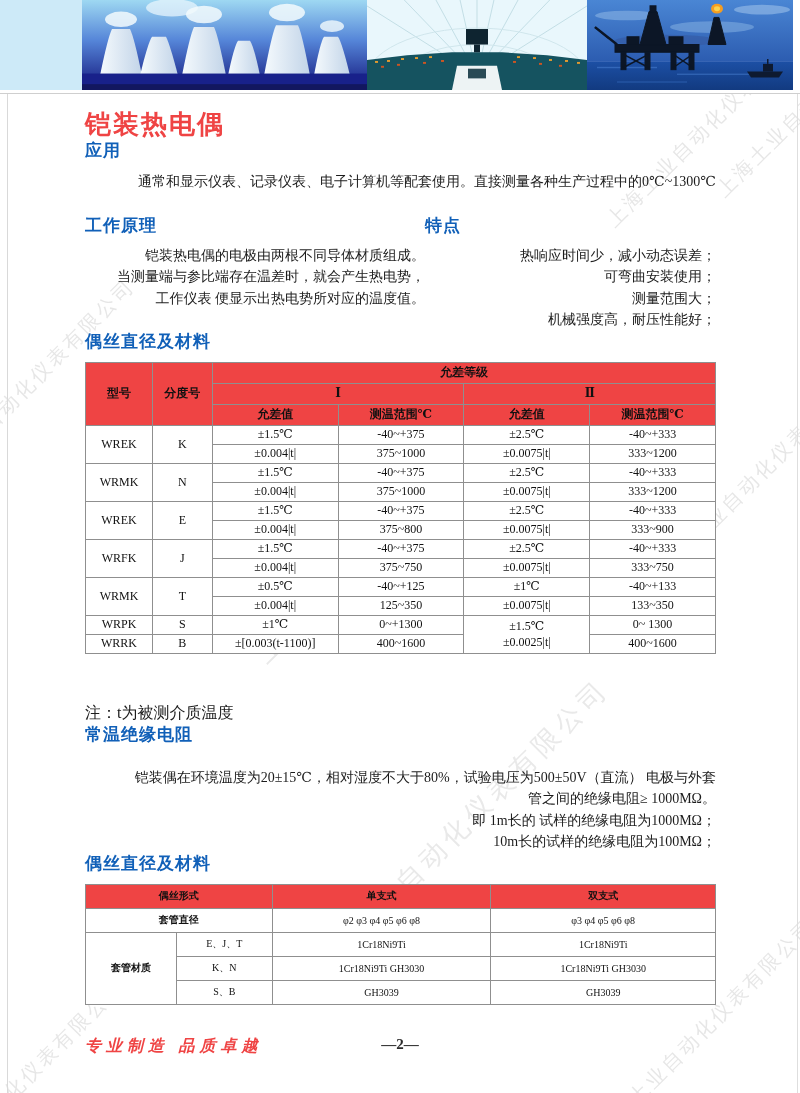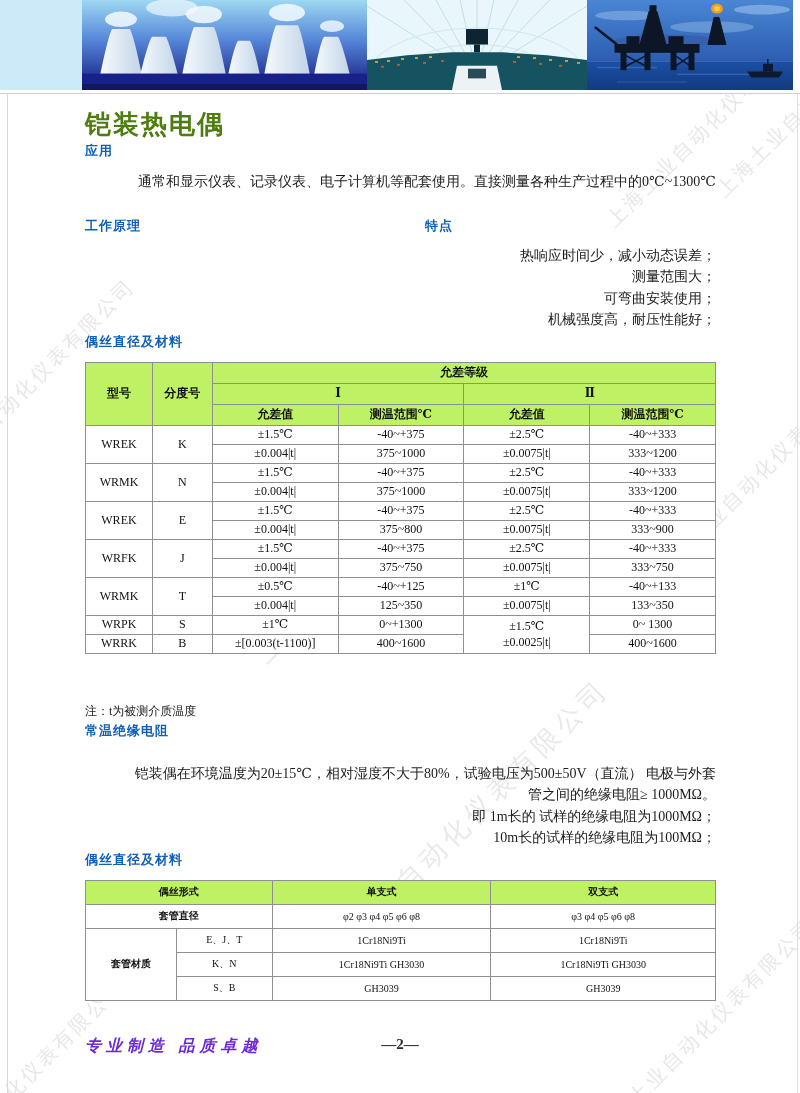--- a/index.html
+++ b/index.html
@@ -14,50 +14,50 @@
   .edge-left{position:absolute;left:7px;top:94px;width:1px;height:999px;background:#d9d9d9;}
   .edge-right{position:absolute;left:797px;top:94px;width:1px;height:999px;background:#dedede;}
   
   .wm{position:absolute;color:#c6c6c6;opacity:.42;white-space:nowrap;pointer-events:none;
       font-family:"Liberation Sans",sans-serif;font-size:20px;letter-spacing:3px;
       transform:rotate(-45deg);transform-origin:left center;z-index:0;}
   .wm.big{font-size:27px;letter-spacing:5px;opacity:.38;}
   
   .content{position:absolute;left:85px;top:93px;width:631px;z-index:2;}
   .doc-title{margin:15px 0 0 0;font-family:"Liberation Sans","DejaVu Sans",sans-serif;
-             font-size:26px;font-weight:bold;color:#4d7c0f;letter-spacing:2px;line-height:32px;}
-  h2.sec{margin:0;font-family:"Liberation Sans","DejaVu Sans",sans-serif;font-size:13px;
+             font-size:26px;font-weight:bold;color:#ef4444;letter-spacing:2px;line-height:32px;}
+  h2.sec{margin:0;font-family:"Liberation Sans","DejaVu Sans",sans-serif;font-size:17px;
          font-weight:bold;color:#1160b8;letter-spacing:1px;line-height:22px;}
   .sec-app{margin-top:14px;}
   .para{font-size:14px;line-height:21.5px;}
   .para .ln{display:block;text-align:right;}
   .ind2{text-indent:2em;}
   .ind1{text-indent:1.1em;}
   .ind15{text-indent:1.6em;}
   .app-para{margin-top:9px;}
   .two-col{display:flex;margin-top:22px;}
   .col-l{width:340px;}
   .col-r{flex:1;}
   .col-l .para,.col-r .para{margin-top:8px;}
   .sec-range{margin-top:10px;}
   
   table{border-collapse:collapse;width:631px;margin-top:9px;font-size:12px;color:#111;
         background:#ffffff;}
   td{border:1px solid #8f8f8f;text-align:center;vertical-align:middle;padding:0 2px;height:18px;}
-  .th{background:#bef264;font-weight:bold;height:20px;}
+  .th{background:#ef4444;font-weight:bold;height:20px;}
   .two-line span{display:block;line-height:16px;}
-  .note{margin-top:49px;font-size:12px;}
+  .note{margin-top:49px;font-size:16px;}
   .sec-ins{margin-top:5px;}
   .ins-para{margin-top:21px;}
   .sec-wire{margin-top:6px;}
   .t2 td{height:23px;font-size:10px;}
   
   .footer{position:absolute;left:0;top:1036px;width:800px;height:30px;z-index:2;}
   .slogan{position:absolute;left:85px;top:0;font-family:"Liberation Sans","DejaVu Sans",sans-serif;
-          font-style:italic;font-weight:bold;font-size:16px;color:#6d28d9;letter-spacing:5px;}
+          font-style:italic;font-weight:bold;font-size:16px;color:#ef4444;letter-spacing:5px;}
   .pagenum{position:absolute;left:370px;top:0;width:60px;text-align:center;font-weight:bold;
            font-size:15px;color:#2a2a2a;}
 </style>
 </head>
 <body>
 
 <div class="page">
 
   <div class="wm" style="left:-40px;top:95px;">上海土业自动化仪表有限公司</div>
   <div class="wm" style="left:610px;top:210px;">上海土业自动化仪表有限公司</div>
@@ -203,27 +203,32 @@
     <h1 class="doc-title">铠装热电偶</h1>
 
     <h2 class="sec sec-app">应用</h2>
     <div class="para app-para">
       <span class="ln ind2">通常和显示仪表、记录仪表、电子计算机等配套使用。直接测量各种生产过程中的0℃~1300℃</span>
     </div>
 
     <div class="two-col">
       <div class="col-l">
         <h2 class="sec">工作原理</h2>
+        <div class="para">
+          <span class="ln ind2">铠装热电偶的电极由两根不同导体材质组成。</span>
+          <span class="ln">当测量端与参比端存在温差时，就会产生热电势，</span>
+          <span class="ln">工作仪表 便显示出热电势所对应的温度值。</span>
+        </div>
       </div>
       <div class="col-r">
         <h2 class="sec">特点</h2>
         <div class="para">
           <span class="ln">热响应时间少，减小动态误差；</span>
+          <span class="ln">可弯曲安装使用；</span>
           <span class="ln">测量范围大；</span>
-          <span class="ln">可弯曲安装使用；</span>
           <span class="ln">机械强度高，耐压性能好；</span>
         </div>
       </div>
     </div>
 
     <h2 class="sec sec-range">偶丝直径及材料</h2>
 
     <table class="t1">
       <colgroup>
           <col style="width:67px">

